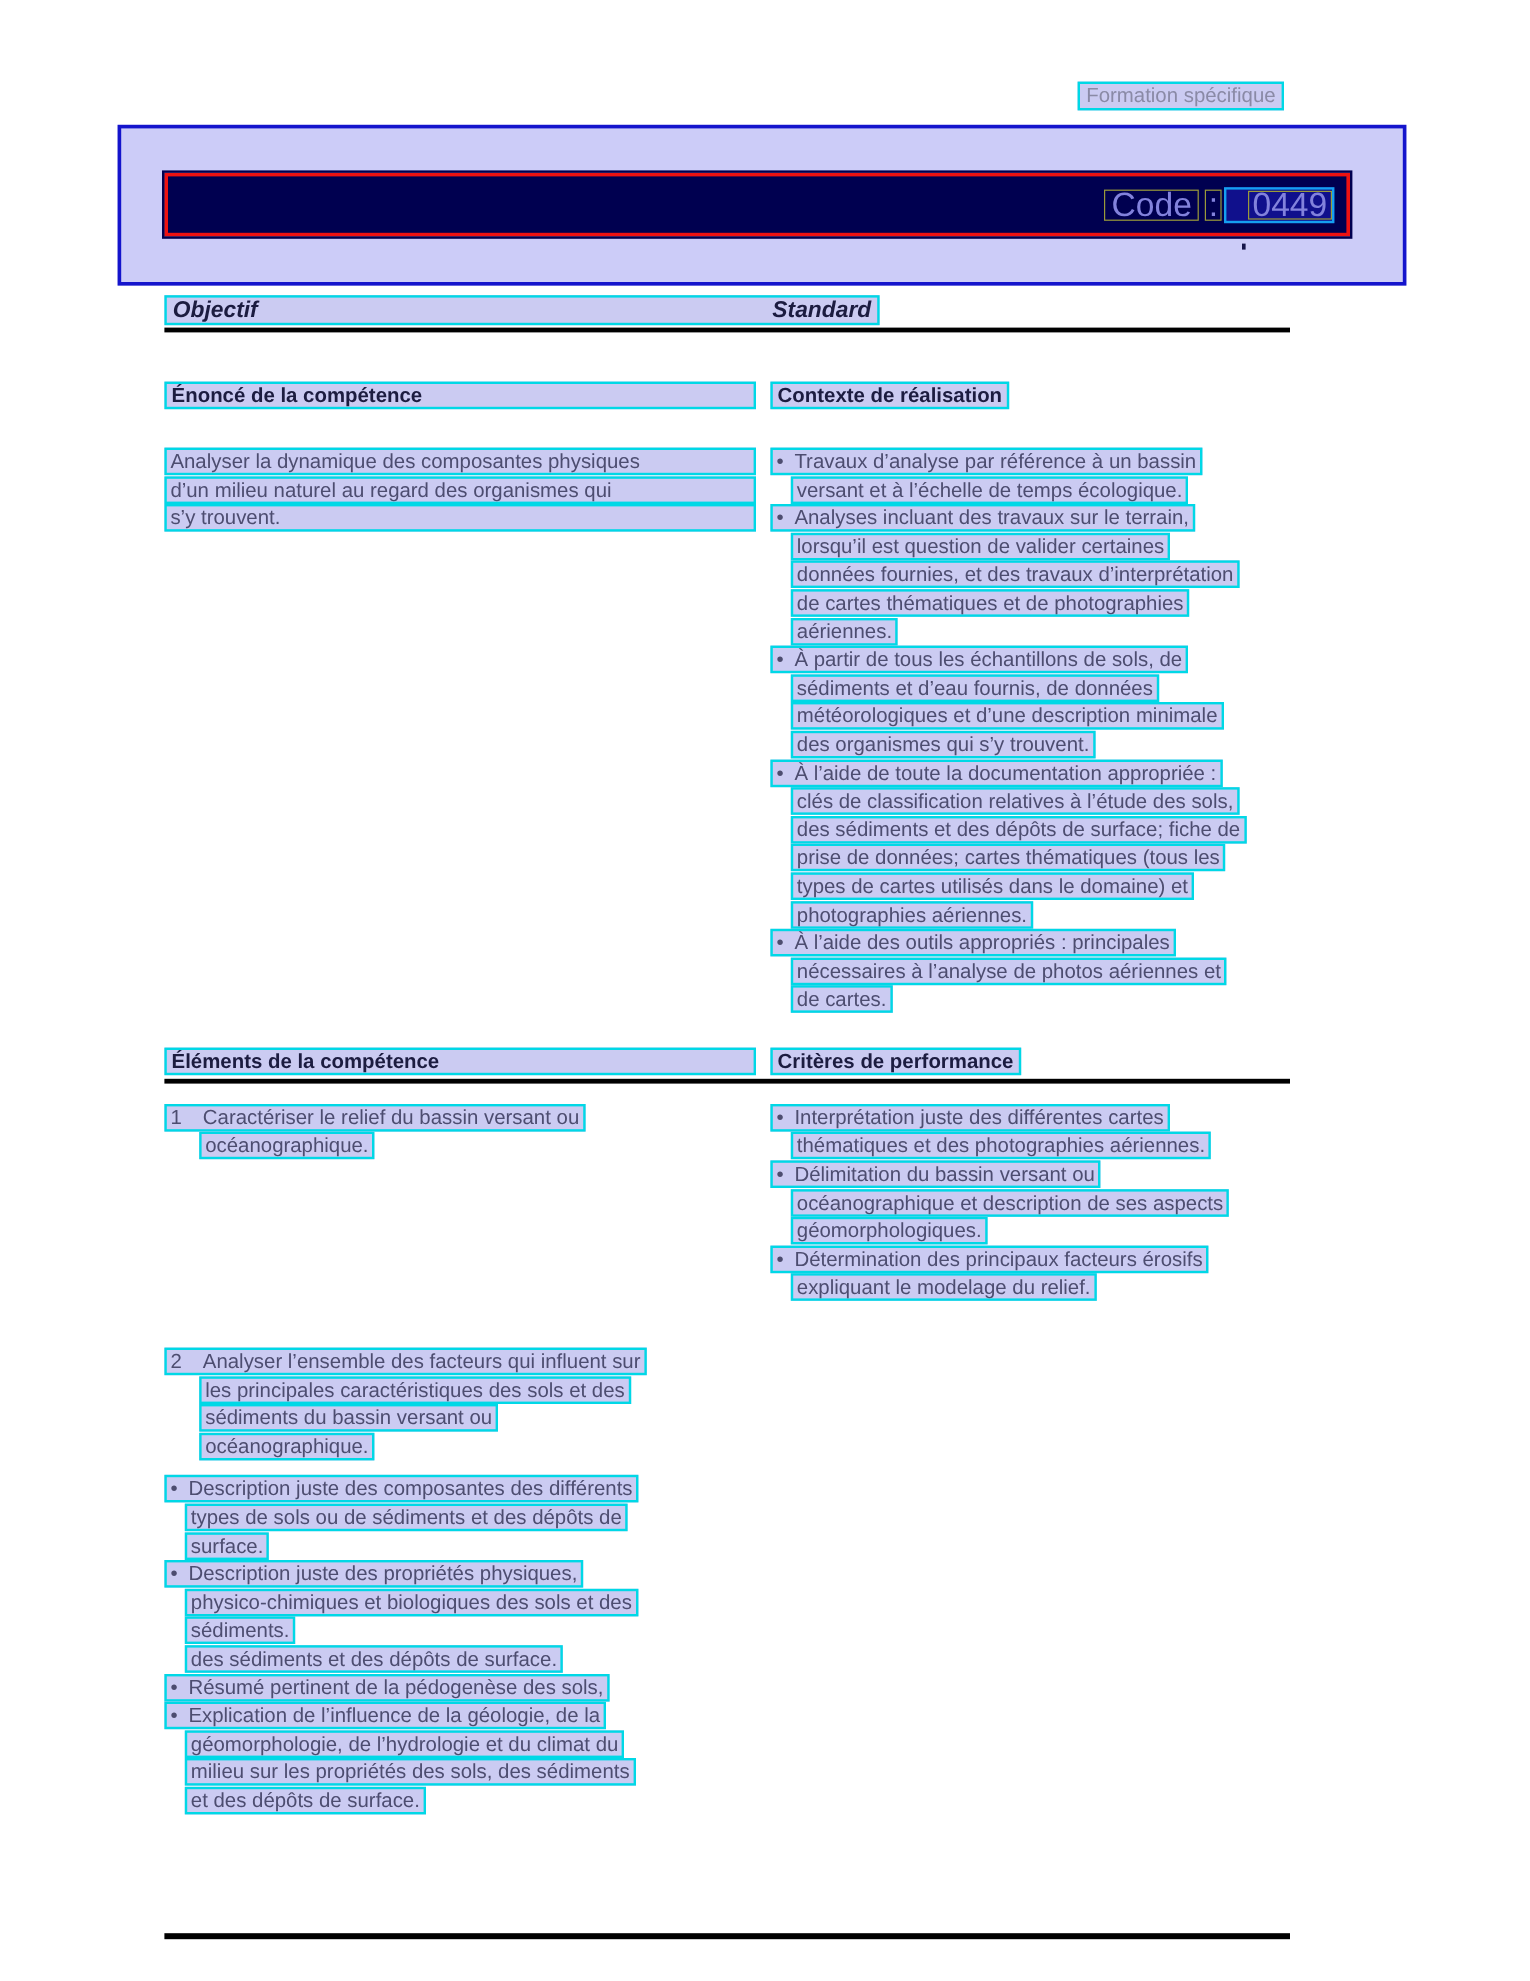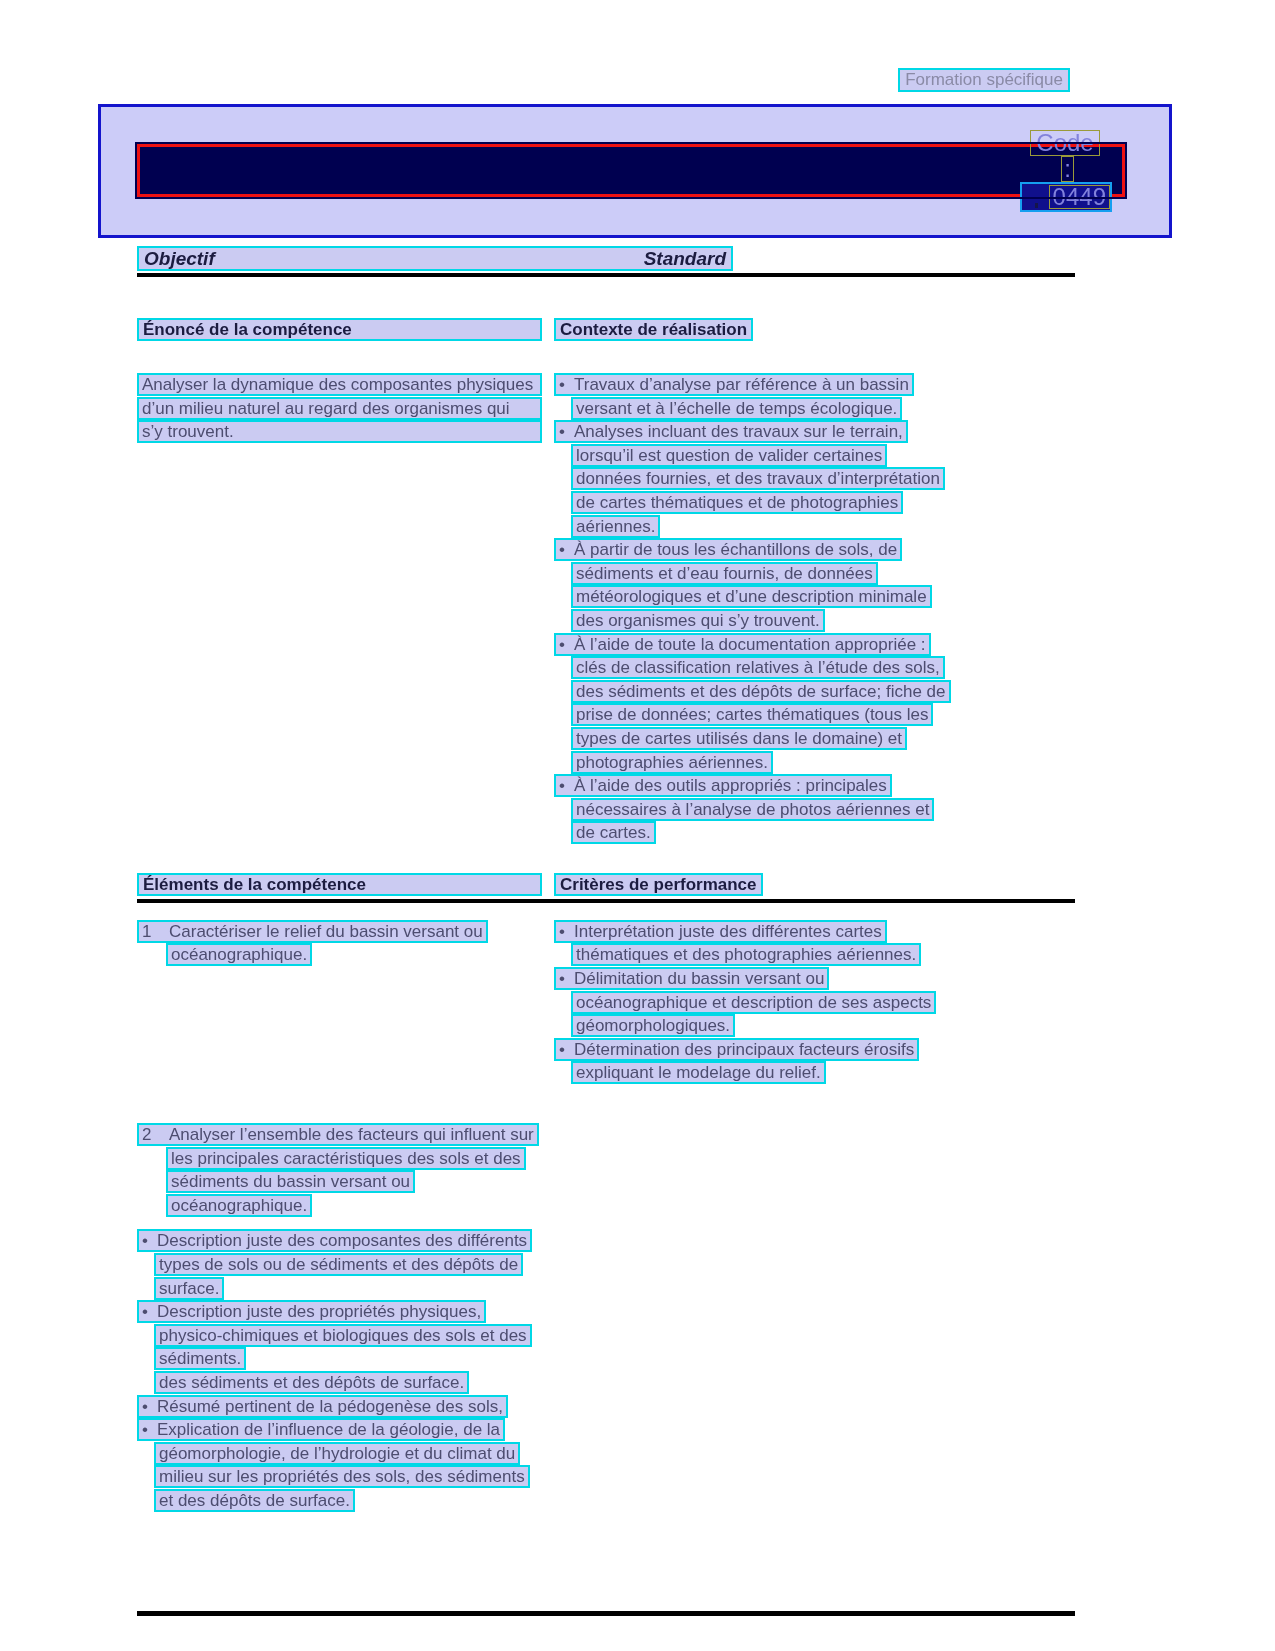--- a/index.html
+++ b/index.html
@@ -18,38 +18,38 @@
   .top-label-row{padding-top:68px;margin-right:205px;text-align:right;height:26px;}
   .top-label{display:inline-block;font-size:17px;line-height:20px;padding:0 5px;color:var(--top-label-text,#8a8aa6);}
   
   .outer-box{margin:10px 0 0 98px;width:1068px;height:128px;background:var(--outer-box-fill,#ccccf8);border:3px solid var(--outer-box-border,#1414cc);}
   .banner{
     margin:37px 0 0 36px;width:972px;height:47px;padding-right:10px;
     background:var(--banner-fill,#000050);border:3px solid var(--banner-border,#ee1111);
     outline:2px solid var(--banner-fill,#000050);
     display:flex;align-items:center;justify-content:flex-end;
   }
-  .code-area{display:flex;align-items:center;font-size:24px;color:var(--code-text,#8282dc);flex-direction:column;}
+  .code-area{display:flex;align-items:center;font-size:28px;color:var(--code-text,#8282dc);}
   .code-label{border:1px solid var(--olive-border,#9a9a3a);padding:0 5px;line-height:24px;}
   .code-sep{border:1px solid var(--olive-border,#9a9a3a);padding:0 2px;margin-left:5px;line-height:24px;}
   .code-box{margin-left:2px;width:88px;height:26px;background:var(--code-box-fill,#10108c);border:2px solid var(--code-box-border,#159ff0);display:flex;align-items:center;justify-content:flex-end;}
   .code-value{border:1px solid var(--olive-border,#9a9a3a);padding:0 3px;line-height:22px;}
   .stray-dot{position:absolute;left:1035px;top:203px;width:3px;height:5px;background:#15154a;}
   
   .title-row{margin:8px 0 0 137px;}
   .title-bar{width:582px;display:flex;justify-content:space-between;padding:0 5px;
     font-size:19px;font-weight:bold;font-style:italic;line-height:21px;color:var(--text-heading,#1c1c40);text-align:right;}
   
   .rule{margin-left:137px;width:938px;height:4px;background:#000;}
   .rule.top{margin-top:2px;}
   .rule.mid{margin-top:3px;}
   .rule.bottom{margin-top:98px;height:5px;}
   
   .row{display:flex;gap:12px;margin-left:137px;width:938px;}
-  .col-l{width:405px;flex:none;}
+  .col-l{width:493px;flex:none;}
   .col-r{width:463px;flex:none;}
   .headers-row{margin-top:41px;}
   .elements-headers{margin-top:28px;}
   .content-row{margin-top:32px;}
   .items-row-1{margin-top:17px;}
   .items-row-2{margin-top:38px;flex-direction:column;}
   .sec-h{font-weight:bold;font-size:17px;line-height:19px;padding:0 4px;color:var(--text-heading,#1c1c40);}
   .sec-h.block{display:block;}
   span.sec-h{display:inline-block;}
   

